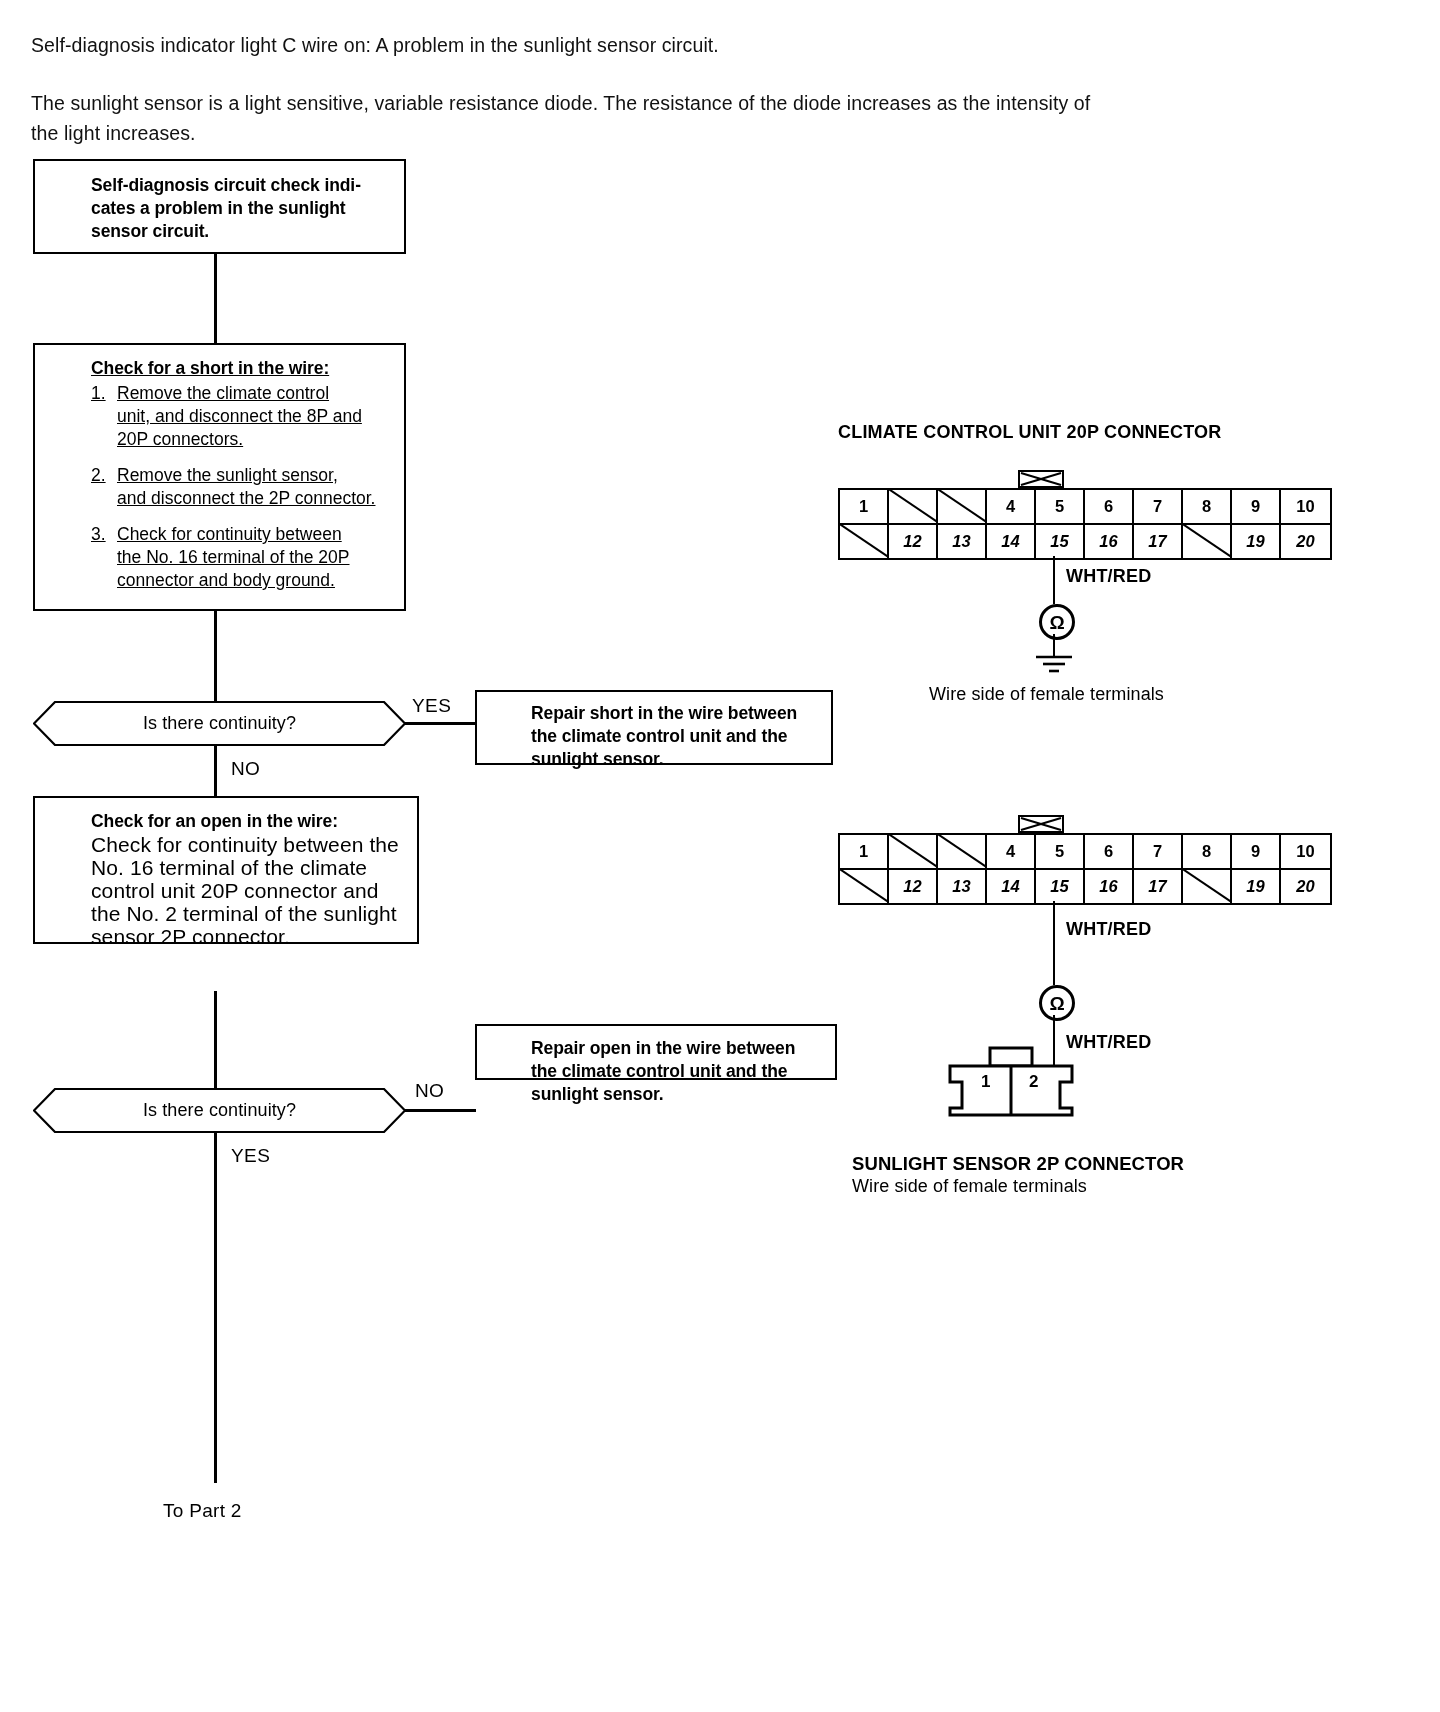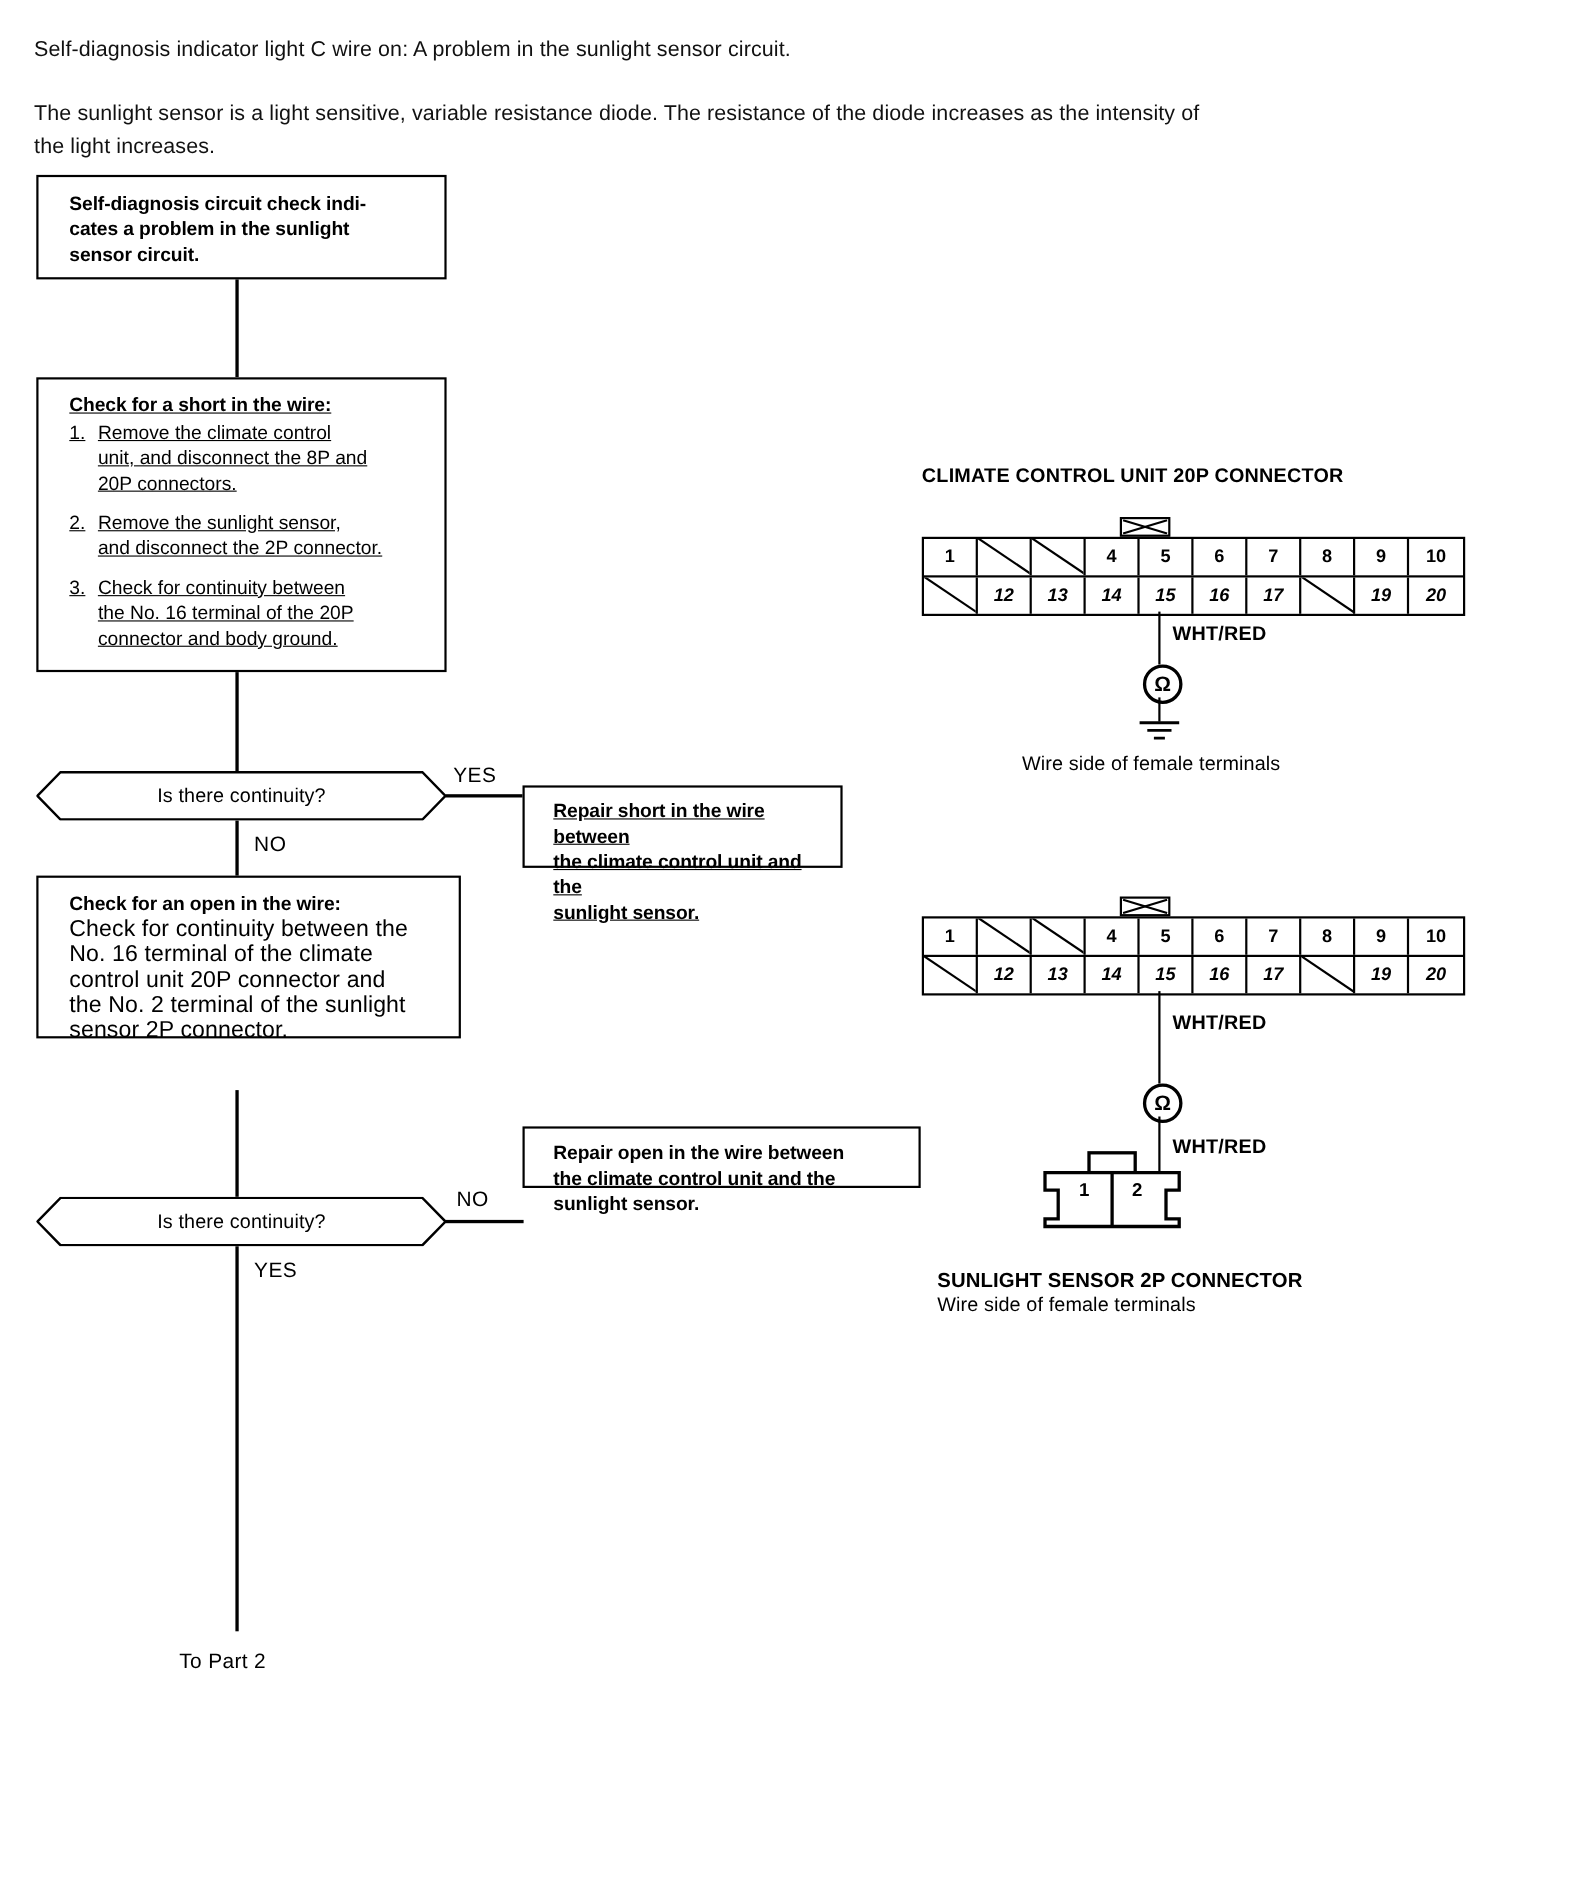--- a/index.html
+++ b/index.html
@@ -23,20 +23,21 @@
     line-height: 30px;
     color: #111;
     letter-spacing: 0.1px;
   }
 
   
   .fbox {
     box-sizing: border-box;
     border: 2.5px solid #000;
     background: #fff;
+    padding-left: 28px;
   }
   .fbox .inner {
     padding: 12px 14px 10px 26px;
   }
   .b-bold {
     font-weight: bold;
     font-size: 17.5px;
     line-height: 23px;
     letter-spacing: -0.1px;
   }
@@ -205,21 +206,21 @@
 <div class="hex" style="left:33px; top:701px; width:373px; height:45px;">
   <svg width="373" height="45" viewBox="0 0 373 45">
     <polygon points="22,1 351,1 372,22.5 351,44 22,44 1,22.5" fill="#ffffff" stroke="#000000" stroke-width="2.2"></polygon>
   </svg>
   <span class="hexlabel">Is there continuity?</span>
 </div>
 
 <div class="abs hline" style="left:405px; top:722px; width:71px;"></div>
 <div class="abs branch" style="left:412px; top:695px;">YES</div>
 
-<div class="abs fbox" style="left:475px; top:714px; width:291px; height:75px;text-decoration:underline;">
+<div class="abs fbox" style="left:475px; top:690px; width:358px; height:75px;">
   <div class="inner" style="padding:10px 8px 0 26px;">
     <div class="b-bold">Repair short in the wire between</div>
     <div class="b-bold">the climate control unit and the</div>
     <div class="b-bold">sunlight sensor.</div>
   </div>
 </div>
 
 <div class="abs vline" style="left:214px; top:746px; height:97px;"></div>
 <div class="abs branch" style="left:231px; top:758px;">NO</div>
 

